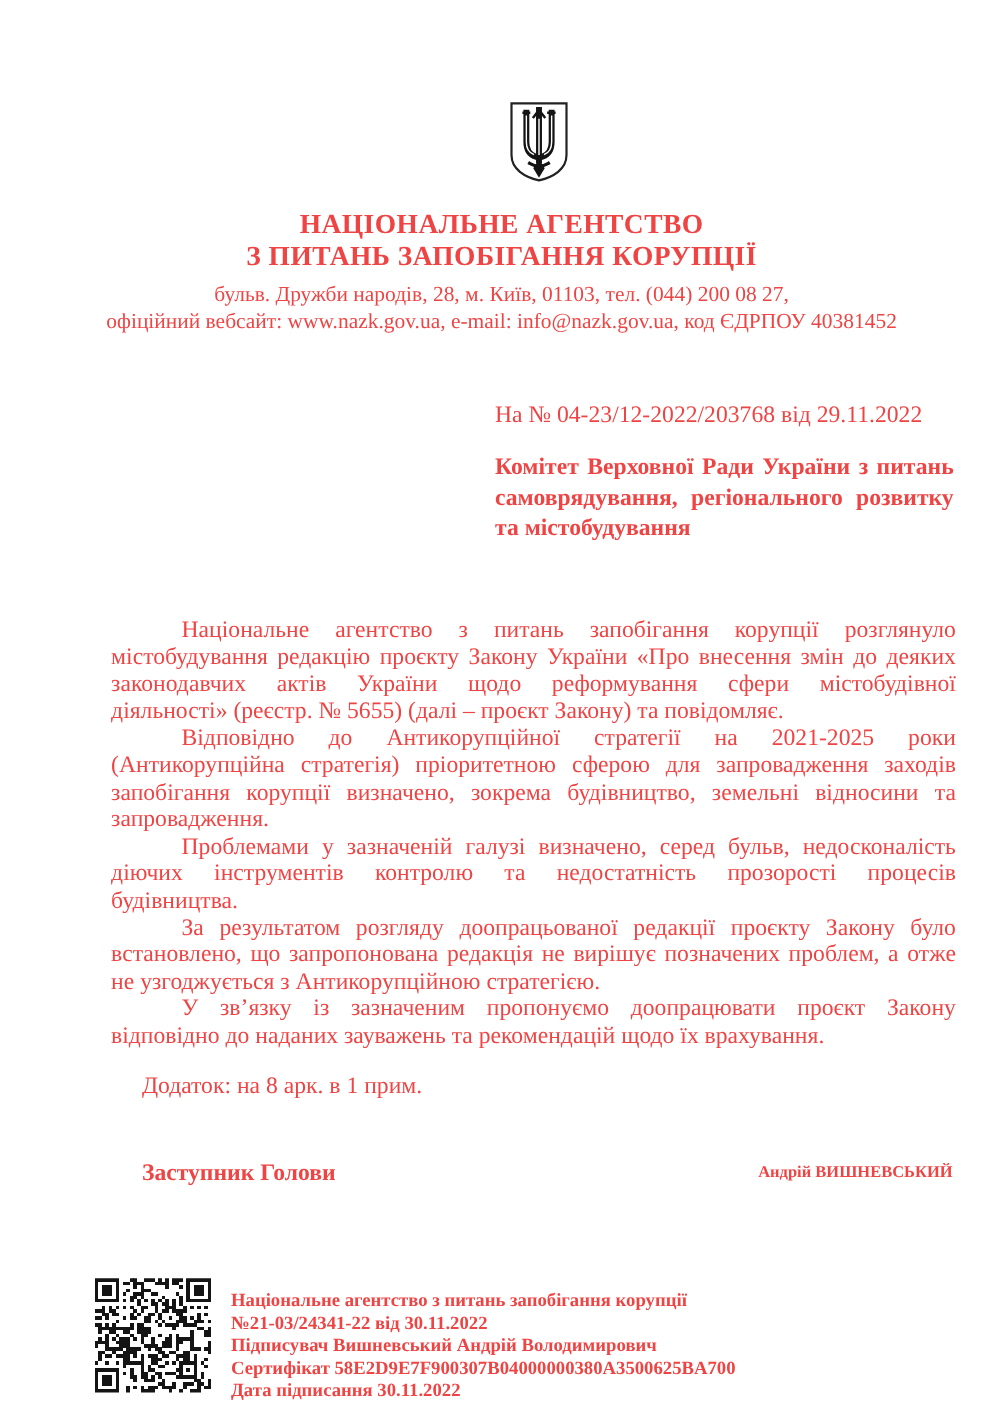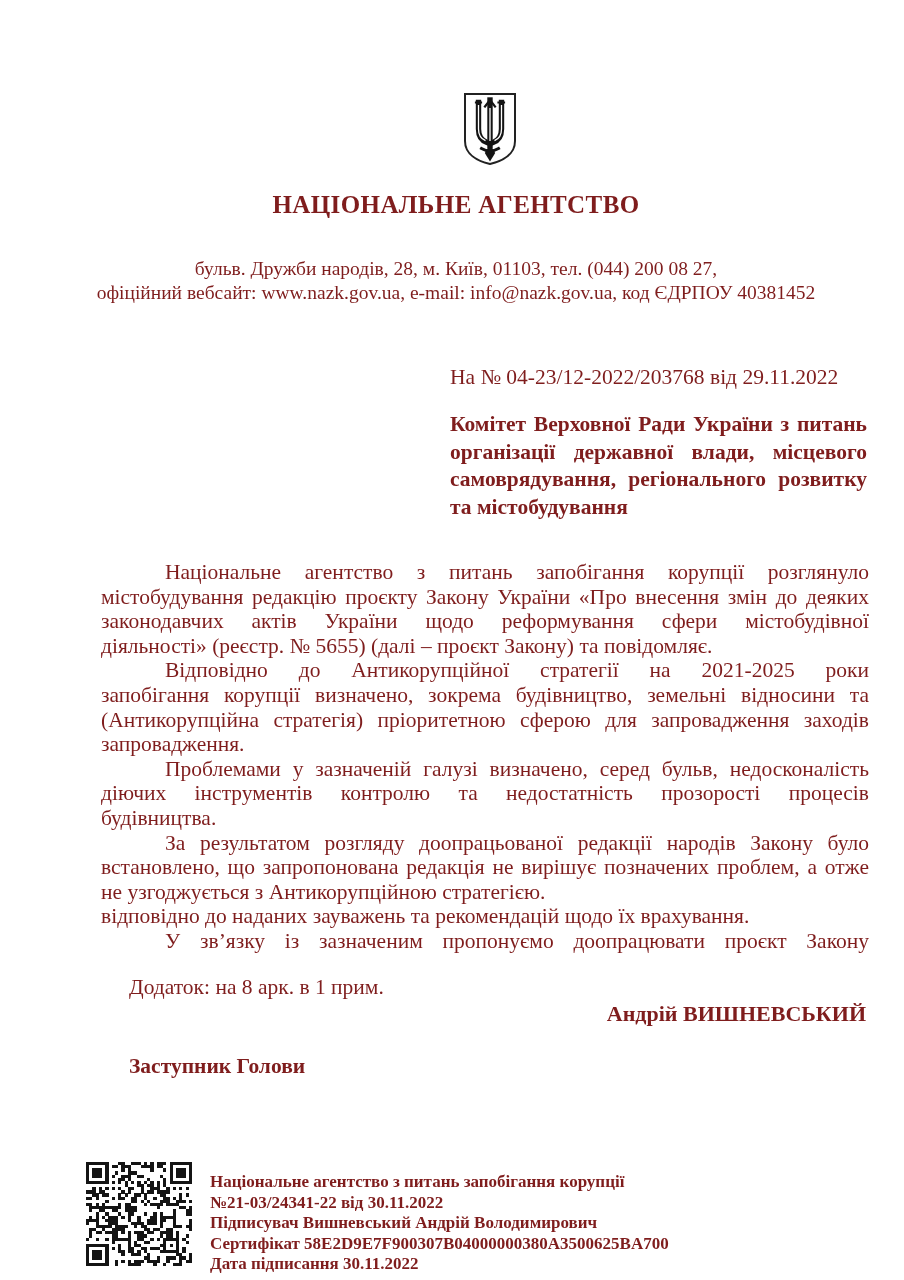--- a/index.html
+++ b/index.html
@@ -1,21 +1,21 @@
 <!DOCTYPE html>
 <html><head>
 <meta charset="utf-8">
 <style>
   html,body{margin:0;padding:0;background:#e8e8e8;}
   .page{
     position:relative;
     width:904px;height:1280px;
     margin:0 auto;
     background:#ffffff;
-    color:#7f1d1d;
+    color:#ef4444;
     font-family:"Liberation Serif", serif;
     overflow:hidden;
   }
   .abs{position:absolute;}
   .line{min-height:1em;}
   .jfull{text-align:justify;text-align-last:justify;}
   .indent{text-indent:64px;}
 
   .emblem{left:461px;top:91px;width:58px;height:76px;}
   .emblem svg{display:block;width:100%;height:100%;}
@@ -46,22 +46,22 @@
   }
   .attachment{
     left:129px;top:974px;
     font-size:21.5px;line-height:26px;
   }
   .sign-title{
     left:129px;top:1053px;
     font-weight:bold;font-size:21.5px;line-height:26px;
   }
   .sign-name{
-    right:38px;top:1001px;
-    font-weight:bold;font-size:22px;line-height:26px;
+    right:38px;top:1053px;
+    font-weight:bold;font-size:15px;line-height:26px;
     text-align:right;
   }
   .stamp-qr{left:86px;top:1162px;width:106px;height:104px;}
   .stamp-qr svg{display:block;width:100%;height:100%;}
   .stamp-text{
     left:210px;top:1172px;width:520px;
     font-size:17px;line-height:20.6px;font-weight:bold;
   }
 </style>
 </head>
@@ -84,62 +84,62 @@
       <g stroke="#ffffff" stroke-width="1.3" fill="none">
         <path d="M17.5,14 V38 Q17.5,46.8 24.5,49.6"></path>
         <path d="M40.5,14 V38 Q40.5,46.8 33.5,49.6"></path>
         <path d="M29,17 V50"></path>
       </g>
     </svg>
   </div>
 
   <div class="abs org-title">
       <div class="line">НАЦІОНАЛЬНЕ АГЕНТСТВО</div>
+      <div class="line">З ПИТАНЬ ЗАПОБІГАННЯ КОРУПЦІЇ</div>
     </div>
 
   <div class="abs org-address">
       <div class="line">бульв. Дружби народів, 28, м. Київ, 01103, тел. (044) 200 08 27,</div>
       <div class="line">офіційний вебсайт: www.nazk.gov.ua, e-mail: info@nazk.gov.ua, код ЄДРПОУ 40381452</div>
     </div>
 
   <div class="abs ref-line">На № 04-23/12-2022/203768 від 29.11.2022</div>
 
   <div class="abs addressee">
       <div class="line jfull">Комітет Верховної Ради України з питань</div>
-      <div class="line jfull">організації державної влади, місцевого</div>
       <div class="line jfull">самоврядування, регіонального розвитку</div>
       <div class="line">та містобудування</div>
     </div>
 
   <div class="abs body-text">
       <div class="para">
         <div class="line indent jfull">Національне агентство з питань запобігання корупції розглянуло</div>
         <div class="line jfull">містобудування редакцію проєкту Закону України «Про внесення змін до деяких</div>
         <div class="line jfull">законодавчих актів України щодо реформування сфери містобудівної</div>
         <div class="line">діяльності» (реєстр. № 5655) (далі – проєкт Закону) та повідомляє.</div>
       </div>
       <div class="para">
         <div class="line indent jfull">Відповідно до Антикорупційної стратегії на 2021-2025 роки</div>
+        <div class="line jfull">(Антикорупційна стратегія) пріоритетною сферою для запровадження заходів</div>
         <div class="line jfull">запобігання корупції  визначено, зокрема будівництво, земельні відносини та</div>
-        <div class="line jfull">(Антикорупційна стратегія) пріоритетною сферою для запровадження заходів</div>
         <div class="line">запровадження.</div>
       </div>
       <div class="para">
         <div class="line indent jfull">Проблемами у зазначеній галузі визначено, серед бульв, недосконалість</div>
         <div class="line jfull">діючих інструментів контролю та недостатність прозорості процесів</div>
         <div class="line">будівництва.</div>
       </div>
       <div class="para">
-        <div class="line indent jfull">За результатом розгляду доопрацьованої редакції народів Закону було</div>
+        <div class="line indent jfull">За результатом розгляду доопрацьованої редакції проєкту Закону було</div>
         <div class="line jfull">встановлено, що запропонована редакція не вирішує позначених проблем, а отже</div>
         <div class="line">не узгоджується з Антикорупційною стратегією.</div>
       </div>
       <div class="para">
+        <div class="line indent jfull">У зв’язку із зазначеним пропонуємо доопрацювати проєкт Закону</div>
         <div class="line">відповідно до наданих зауважень та рекомендацій щодо їх врахування.</div>
-        <div class="line indent jfull">У зв’язку із зазначеним пропонуємо доопрацювати проєкт Закону</div>
       </div>
     </div>
 
   <div class="abs attachment">Додаток: на 8 арк. в 1 прим.</div>
 
   <div class="abs sign-title">Заступник Голови</div>
   <div class="abs sign-name">Андрій ВИШНЕВСЬКИЙ</div>
 
   <div class="abs stamp-qr">
       <svg viewBox="0 0 106 104" shape-rendering="crispEdges" xmlns="http://www.w3.org/2000/svg">

